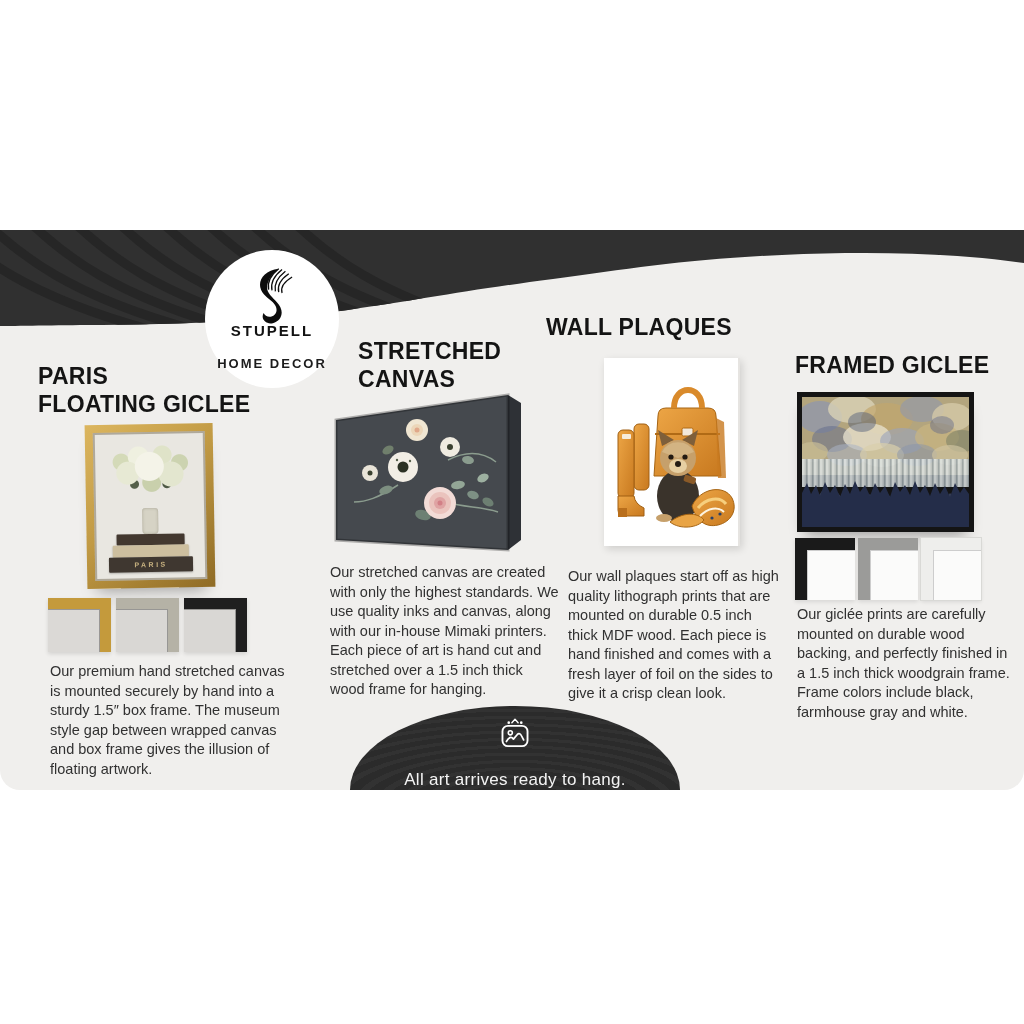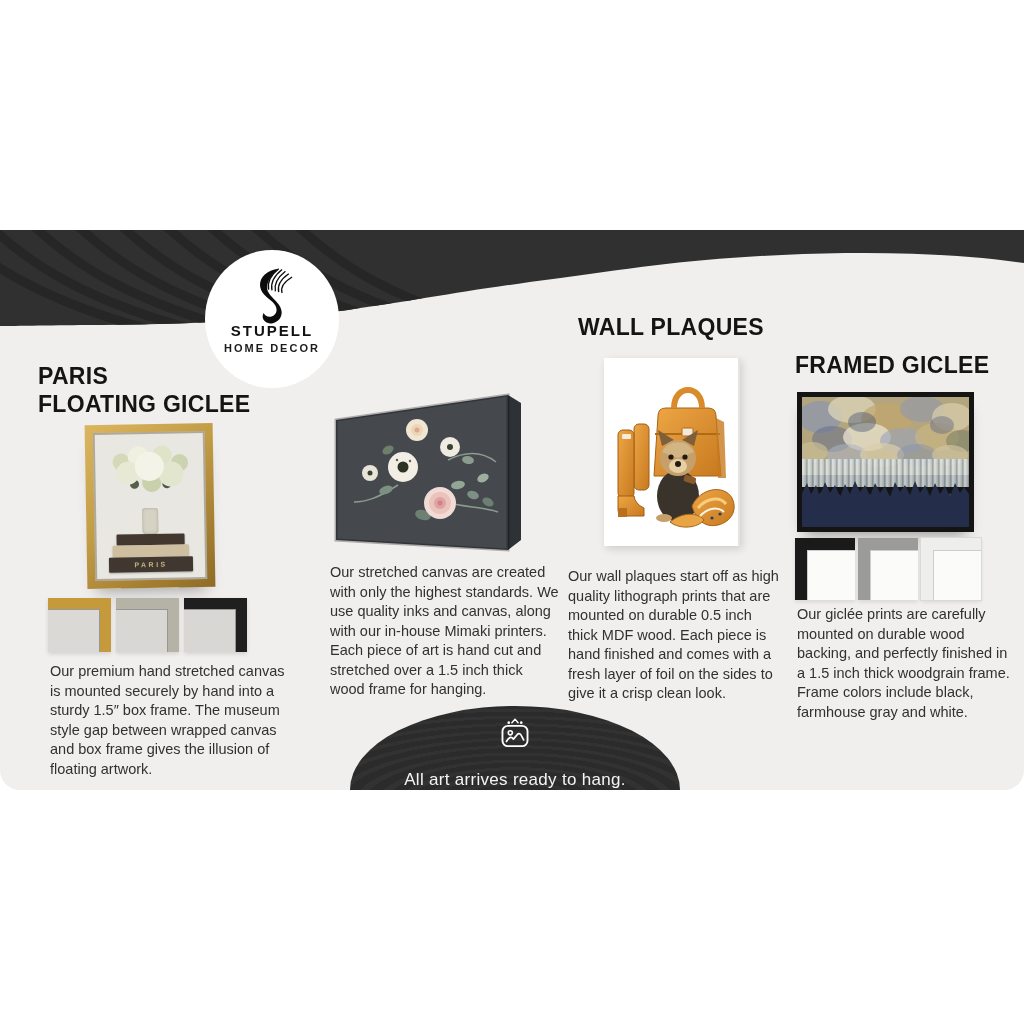--- a/index.html
+++ b/index.html
@@ -9,21 +9,21 @@
   .poster { position:absolute; left:0; top:230px; width:1024px; height:560px; background:#f0efed;border-radius:20px; }
 
   
   .swoosh { position:absolute; left:0; top:0; width:1024px; height:100px; display:block; }
 
   
   .logo-circle { position:absolute; left:205px; top:20px; width:134px; height:138px; background:#ffffff;
                  border-radius:50%; z-index:5; display:flex; flex-direction:column; align-items:center; }
   .logo-s { margin-top:12px; }
   .logo-name { font-size:15px; font-weight:700; letter-spacing:2px; color:#121212; margin-top:-2px; }
-  .logo-tagline { font-size:11px; font-weight:700; letter-spacing:2px; color:#1c1c1c; margin-top:3px; }
+  .logo-tagline { font-size:13px; font-weight:700; letter-spacing:2px; color:#1c1c1c; margin-top:17px; }
 
   
   .col-title { position:absolute; color:#141414; font-weight:700; font-size:23px; line-height:28px; letter-spacing:.3px; }
   .col-title span { display:block; white-space:nowrap; }
   .col-desc { position:absolute; color:#313131; font-size:14.5px; line-height:19.5px; }
 
   
   .product1 { position:absolute; left:86px; top:194px; width:128px; height:164px;
               background:linear-gradient(140deg,#dcb65f 0%,#c19a44 45%,#8f6b25 100%);
               padding:8px; box-shadow:0 12px 16px -10px rgba(0,0,0,.35); transform:rotate(-1deg); }
@@ -142,20 +142,24 @@
       </div>
     </div>
   </div>
 
   <div class="swatch sw-gold" style="left:48px;  top:368px;"></div>
   <div class="swatch sw-silver" style="left:116px; top:368px;"></div>
   <div class="swatch sw-black" style="left:184px; top:368px;"></div>
 
   <p class="col-desc" style="left:50px; top:432px; width:240px;">Our premium hand stretched canvas is mounted securely by hand into a sturdy 1.5″ box frame. The museum style gap between wrapped canvas and box frame gives the illusion of floating artwork.</p>
 
+  <h2 class="col-title" style="left:358px; top:107px;">
+    <span>STRETCHED</span>
+    <span>CANVAS</span>
+  </h2>
 
   <svg style="position:absolute; left:328px; top:160px;" width="200" height="172" viewBox="0 0 200 172">
     <polygon points="180,5 193,13 193,150 180,160" fill="#2e3136"></polygon>
     <polygon points="8,30 180,5 180,160 8,150" fill="#45494e"></polygon>
     <polygon points="8,30 180,5 180,160 8,150" fill="none" stroke="rgba(0,0,0,.28)" stroke-width="3"></polygon>
     <g>
       <path d="M120 70 C140 60 155 62 168 72" stroke="#8b9c8e" stroke-width="1.5" fill="none"></path>
       <path d="M118 112 C138 118 152 116 170 122" stroke="#8b9c8e" stroke-width="1.5" fill="none"></path>
       <path d="M70 95 C50 108 38 112 26 112" stroke="#8b9c8e" stroke-width="1.5" fill="none"></path>
       <ellipse cx="58" cy="100" rx="7" ry="4" fill="#7d8f80" transform="rotate(-20 58 100)"></ellipse>
@@ -179,21 +183,21 @@
       <circle cx="82" cy="71" r="1.2" fill="#55604a"></circle>
       <circle cx="112" cy="113" r="16" fill="#f2dbd6"></circle>
       <circle cx="112" cy="113" r="11" fill="#eac3bd"></circle>
       <circle cx="112" cy="113" r="6" fill="#dfa3a3"></circle>
       <circle cx="112" cy="113" r="2.5" fill="#d27f86"></circle>
     </g>
   </svg>
 
   <p class="col-desc" style="left:330px; top:333px; width:230px;">Our stretched canvas are created with only the highest standards. We use quality inks and canvas, along with our in-house Mimaki printers. Each piece of art is hand cut and stretched over a 1.5 inch thick wood frame for hanging.</p>
 
-  <h2 class="col-title" style="left:578px; top:83px;">
+  <h2 class="col-title" style="left:546px; top:83px;">
     <span>WALL PLAQUES</span>
   </h2>
 
   <div class="product3">
     <svg width="134" height="186" viewBox="0 0 134 186">
       <defs>
         <linearGradient id="orange" x1="0" y1="0" x2="1" y2="1">
           <stop offset="0" stop-color="#eda646"></stop>
             <stop offset="1" stop-color="#c8791f"></stop>
         </linearGradient>

